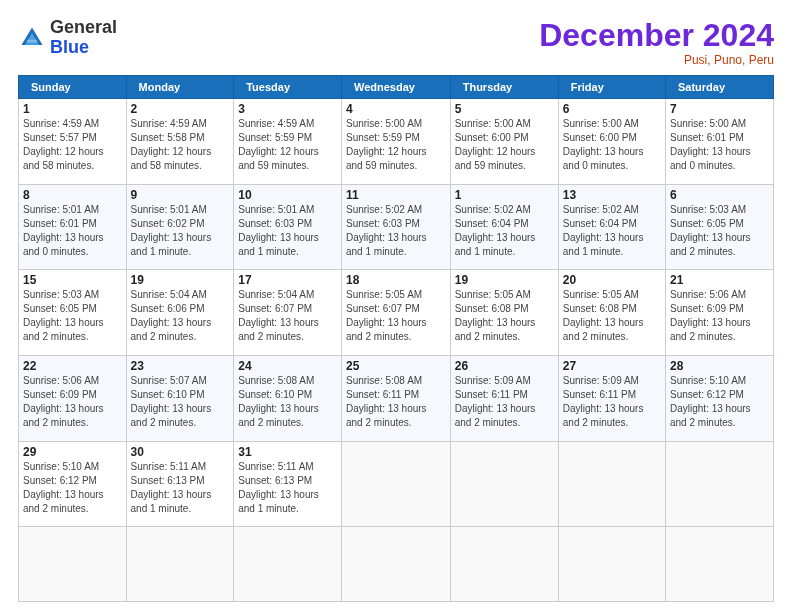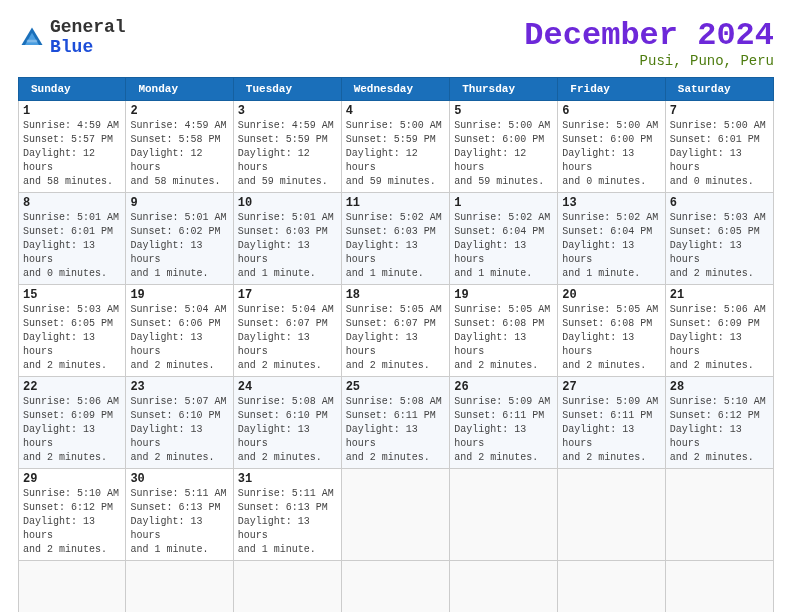--- a/index.html
+++ b/index.html
@@ -9,21 +9,20 @@
       width: 792px;
       height: 612px;
       overflow: hidden;
     }
     .page {
       width: 792px;
       height: 612px;
       padding: 18px 18px 10px 18px;
       display: flex;
       flex-direction: column;
-      font-family: Liberation Mono, monospace;
     }
     .header {
       display: flex;
       justify-content: space-between;
       align-items: flex-start;
       margin-bottom: 8px;
     }
     .logo {
       display: flex;
       align-items: center;
@@ -44,22 +43,22 @@
     .title-block {
       text-align: right;
     }
     .main-title {
       font-size: 32px;
       font-weight: bold;
       color: #6d28d9;
       line-height: 1.1;
     }
     .subtitle {
-      font-size: 14px;
-      color: #4d7c0f;
+      font-size: 12px;
+      color: #c2410c;
       text-align: right;
     }
     .calendar {
       width: 100%;
       border-collapse: collapse;
       flex: 1;
       font-size: 9.5px;
     }
     .calendar thead th {
       background: #1a6fba;

